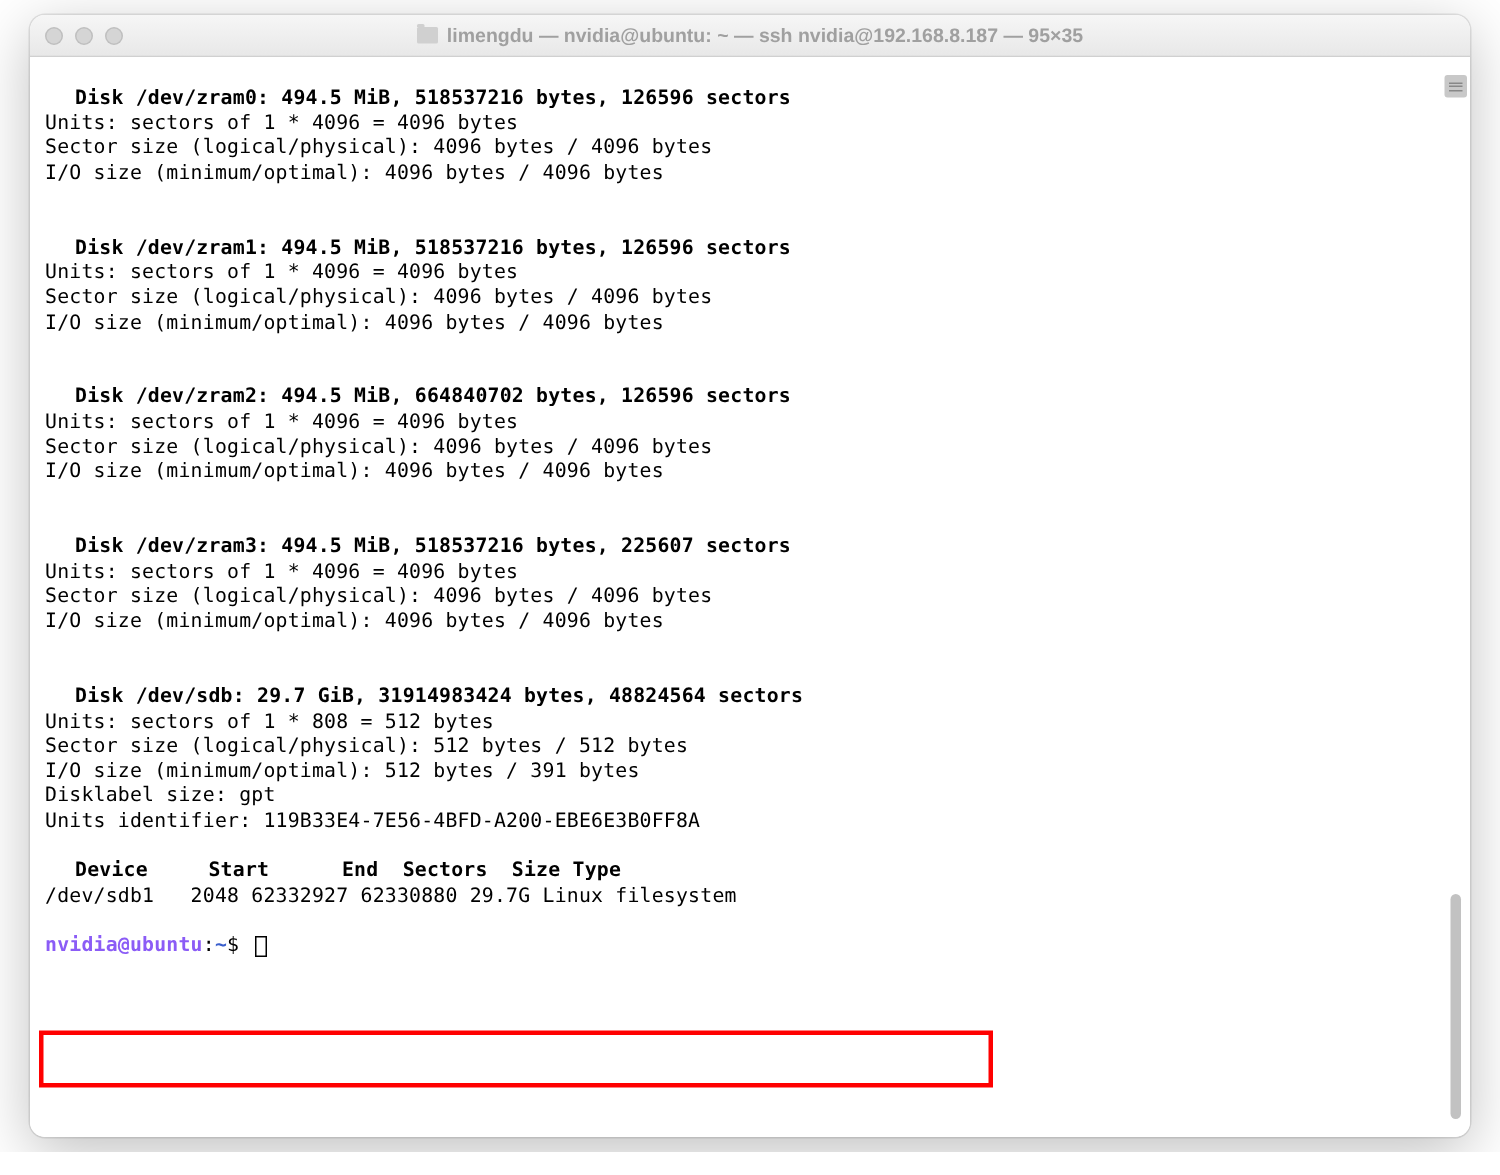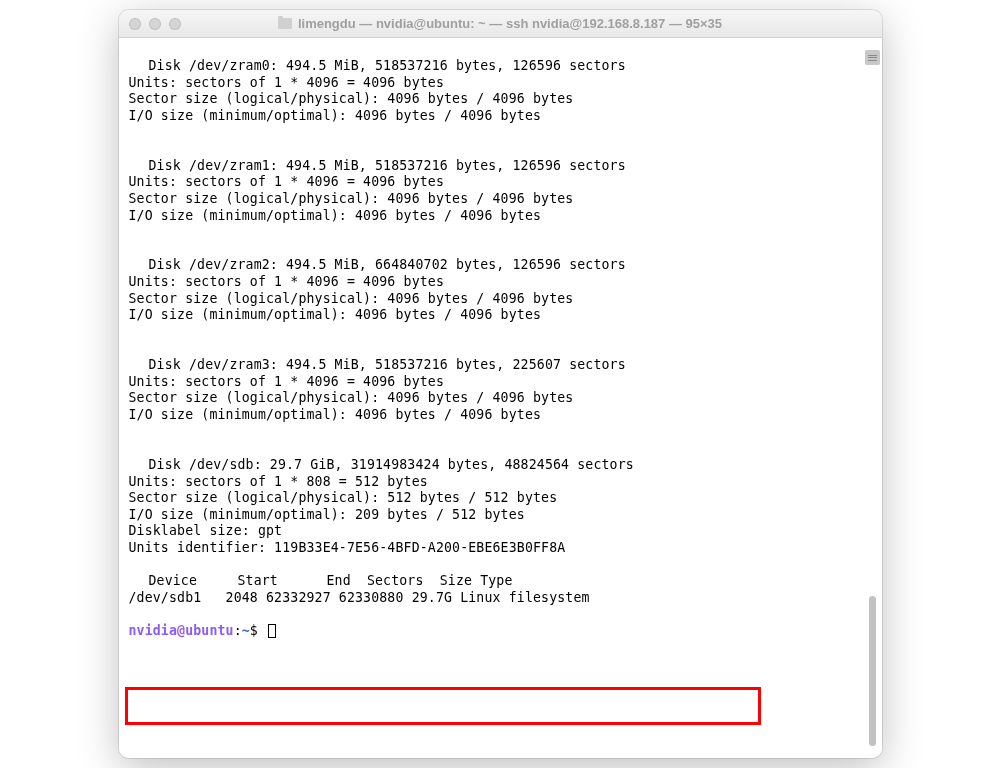--- a/index.html
+++ b/index.html
@@ -9,21 +9,21 @@
     }
     body {
       background: #ffffff;
       font-family: -apple-system, BlinkMacSystemFont, "Helvetica Neue", sans-serif;
       display: flex;
       justify-content: center;
       align-items: flex-start;
       padding: 10px;
     }
     .window {
-      width: 763px;
+      width: 960px;
       background: #ffffff;
       border-radius: 10px;
       box-shadow: 0 10px 40px rgba(0,0,0,0.25), 0 0 0 1px rgba(0,0,0,0.1);
       overflow: hidden;
       position: relative;
     }
     .titlebar {
       height: 28px;
       background: linear-gradient(to bottom, #f6f6f6, #e8e8e8);
       border-bottom: 1px solid #d0d0d0;
@@ -119,21 +119,21 @@
     .scrollbar-thumb {
       position: absolute;
       right: 4px;
       bottom: 6px;
       width: 7px;
       height: 150px;
       background: #c2c2c2;
       border-radius: 4px;
     }
     .bold {
-      font-weight: 400;
+      font-weight: 700;
       padding-left: 20px;
     }
     .prompt-green {
       color: #8b5cf6;
       font-weight: 700;
     }
     .prompt-blue {
       color: #3a5fcd;
       font-weight: 700;
     }
@@ -199,21 +199,21 @@
 <span>I/O size (minimum/optimal): 4096 bytes / 4096 bytes</span>
 </div>
 <div class="disk-block"><span class="bold">Disk /dev/zram3: 494.5 MiB, 518537216 bytes, 225607 sectors</span>
 <span>Units: sectors of 1 * 4096 = 4096 bytes</span>
 <span>Sector size (logical/physical): 4096 bytes / 4096 bytes</span>
 <span>I/O size (minimum/optimal): 4096 bytes / 4096 bytes</span>
 </div>
 <div class="disk-block"><span class="bold">Disk /dev/sdb: 29.7 GiB, 31914983424 bytes, 48824564 sectors</span>
 <span>Units: sectors of 1 * 808 = 512 bytes</span>
 <span>Sector size (logical/physical): 512 bytes / 512 bytes</span>
-<span>I/O size (minimum/optimal): 209 bytes / 512 bytes</span>
+<span>I/O size (minimum/optimal): 512 bytes / 391 bytes</span>
 <span>Disklabel size: gpt</span>
 <span>Units identifier: 119B33E4-7E56-4BFD-A200-EBE6E3B0FF8A</span>
 
 <span class="bold">Device     Start      End  Sectors  Size Type</span>
 <span>/dev/sdb1   2048 62332927 62330880 29.7G Linux filesystem</span></div>
 <span><span class="prompt-green">nvidia@ubuntu</span><span>:</span><span class="prompt-blue">~</span><span>$</span> <span class="cursor"></span></span></div>
 
     <div class="highlight-box" style="top: 649px; left: 6px; width: 636px; height: 38px;"></div>
   </div>
 </div>

